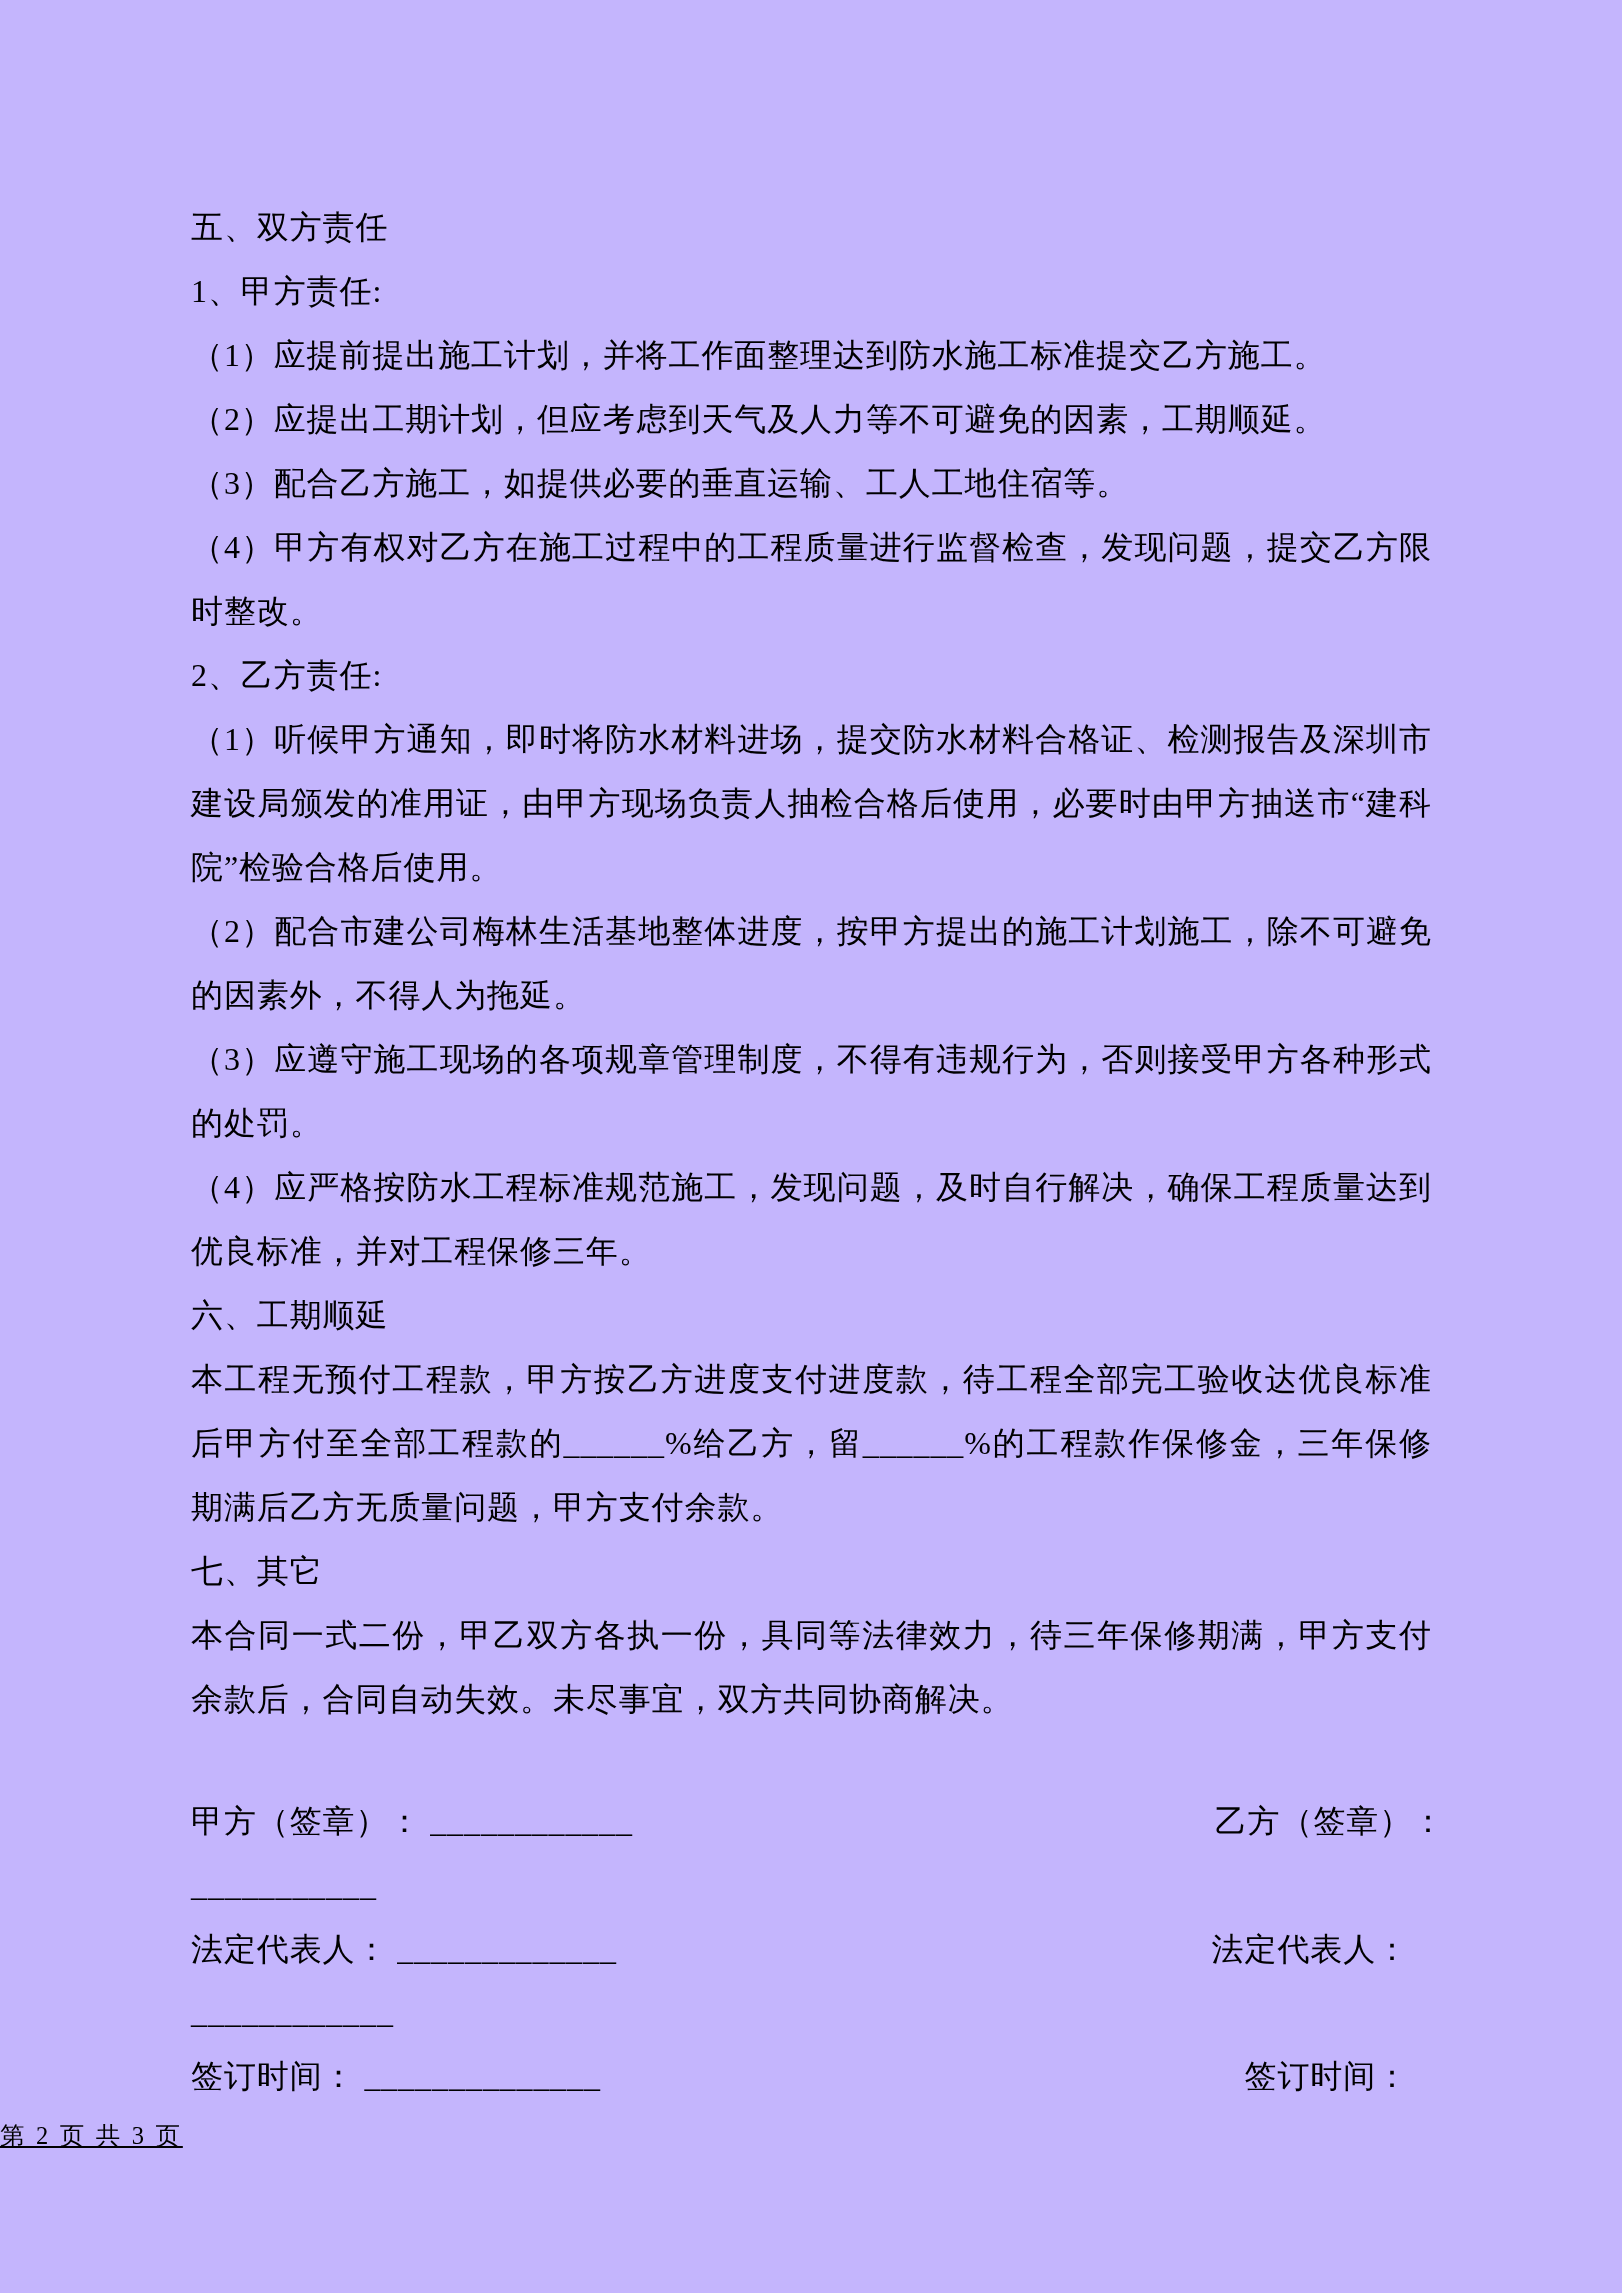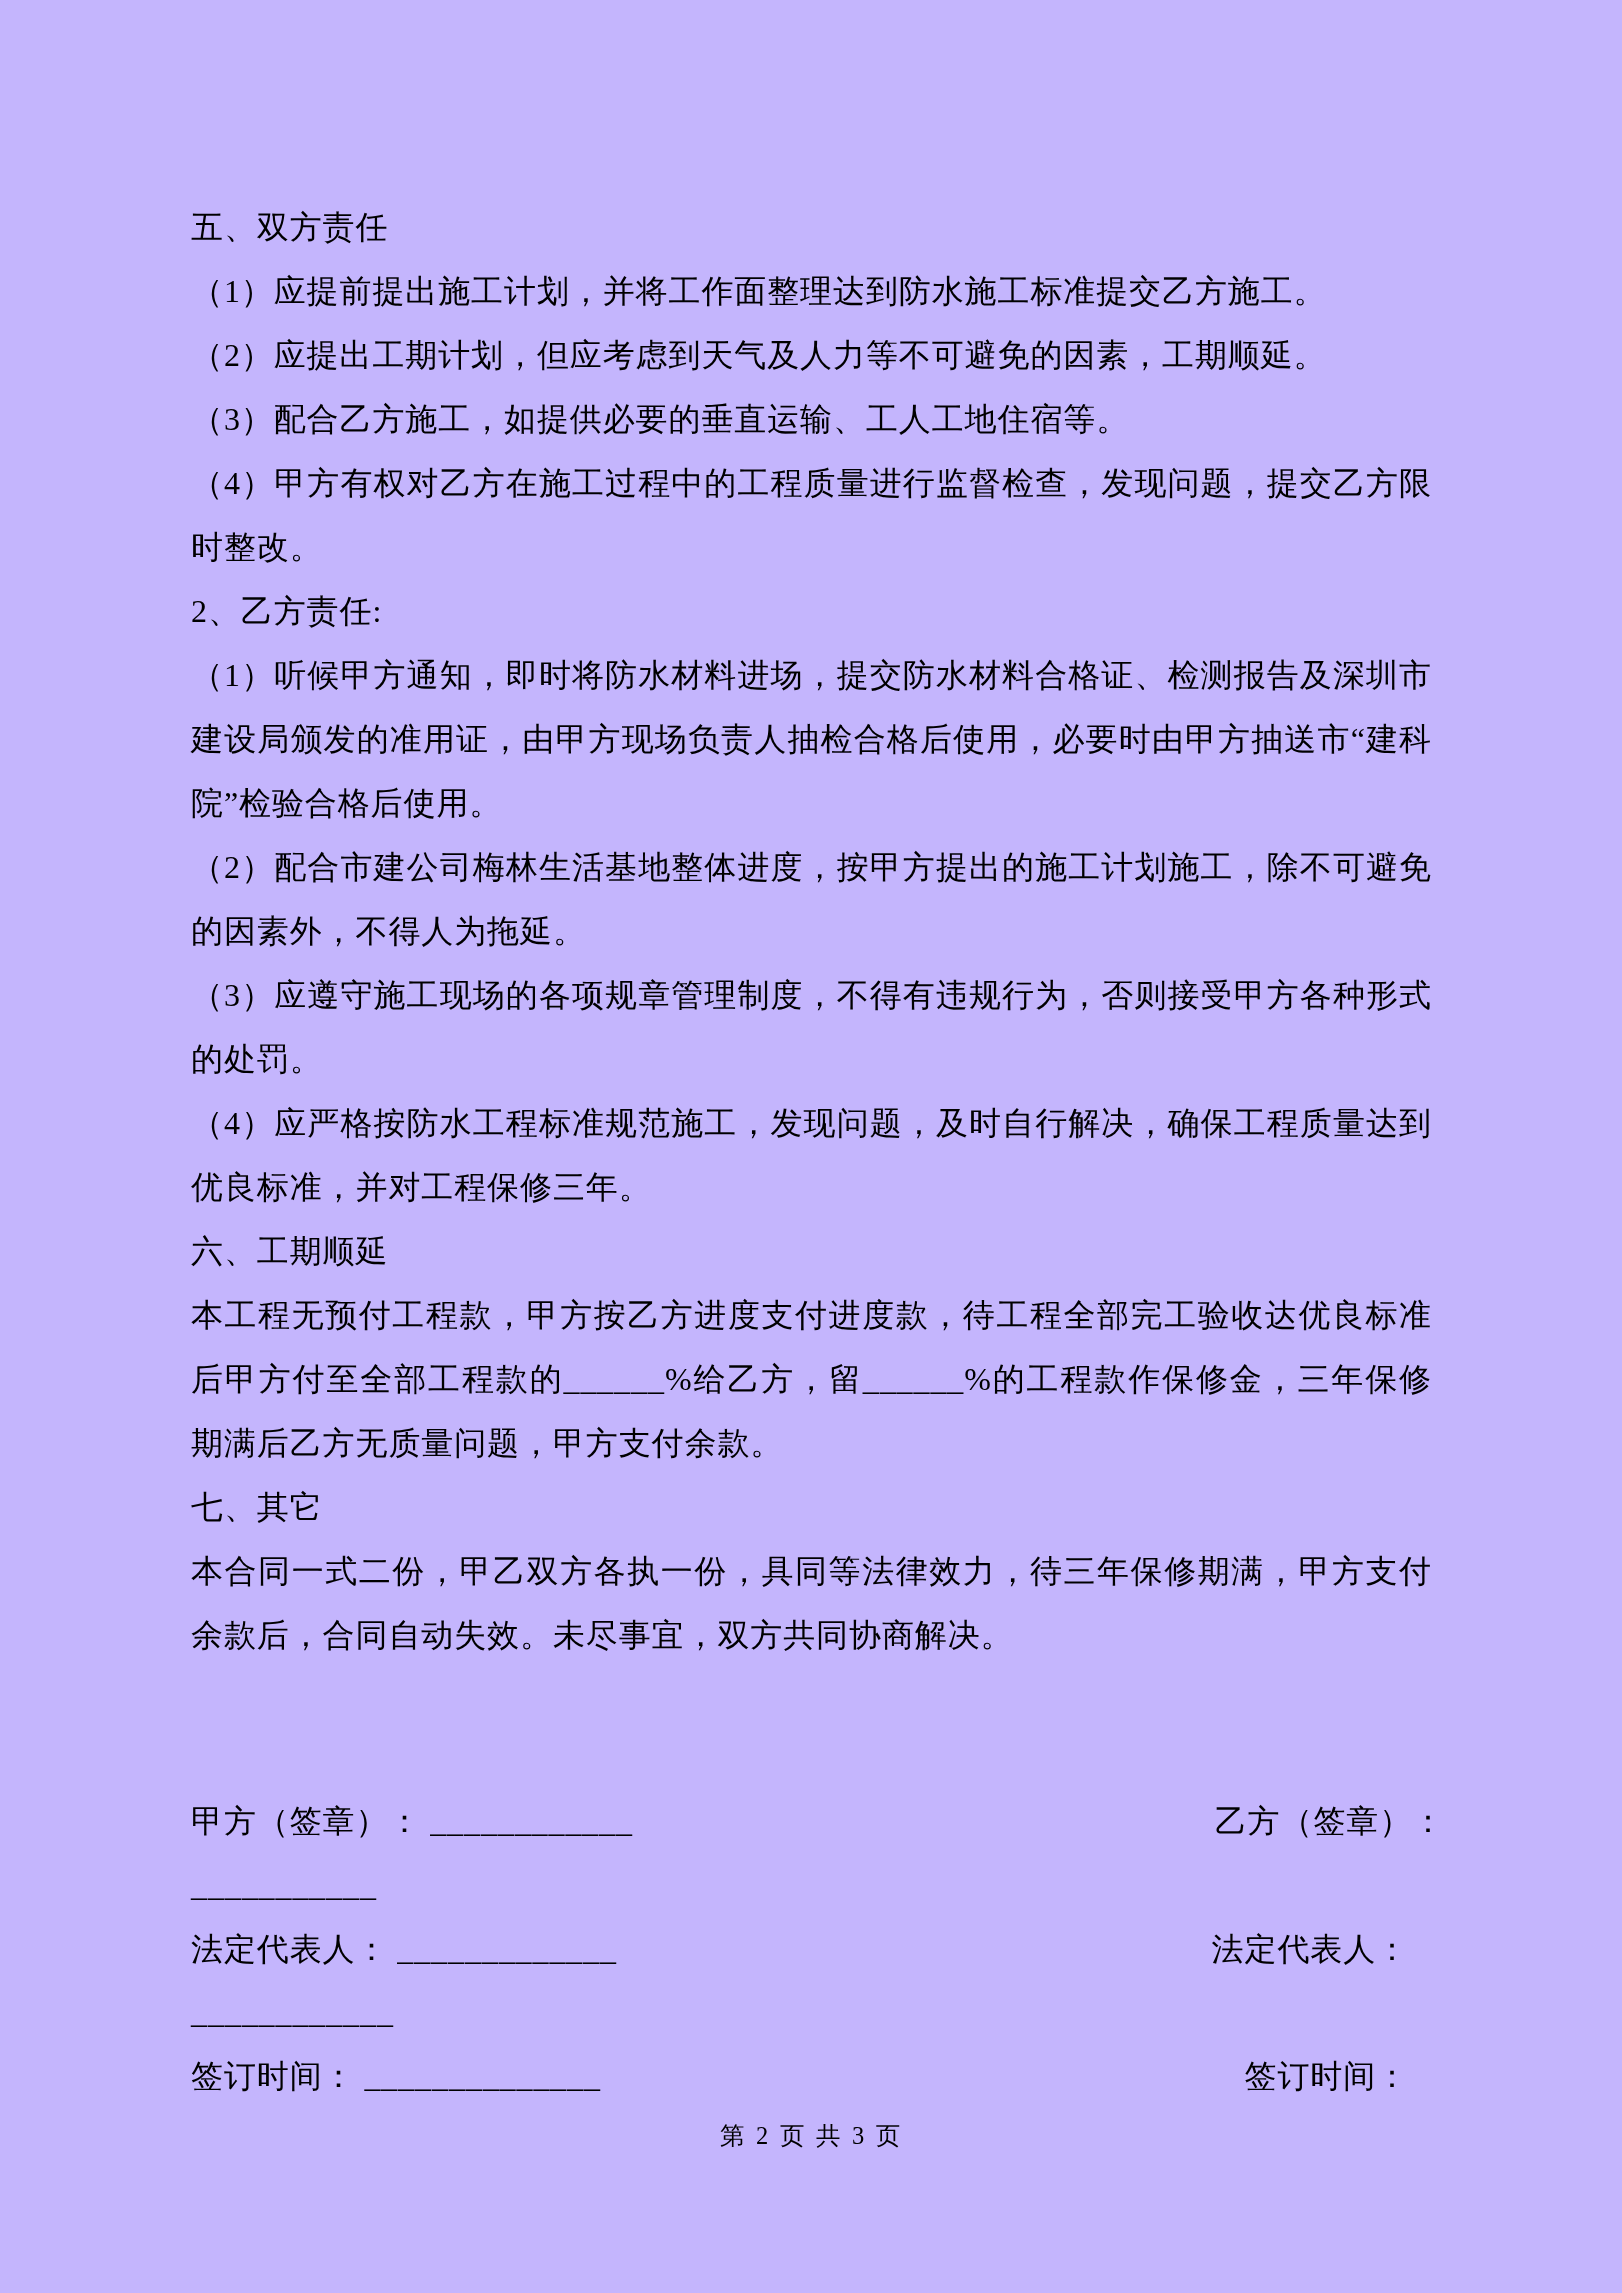--- a/index.html
+++ b/index.html
@@ -40,33 +40,35 @@
   .sig-r3 { top: 1917px; }
   .sig-r4 { top: 1980px; }
   .sig-r5 { top: 2044px; text-align: right; }
   .sig-left  { position: absolute; left: 191px; white-space: pre; }
   .sig-right { position: absolute; right: 214px; white-space: pre; }
   .footer {
     position: absolute;
     left: 0;
     top: 2118px;
     width: 100%;
-    text-align: center;
+    text-align: left;
     font-size: 24.5px;
     line-height: 36px;
     letter-spacing: 2.7px;
+    text-decoration: underline;
   }
 </style>
 </head>
 <body>
 
 <div class="page">
 
   <div class="content">
     <p>五、双方责任</p>
+    <p>1、甲方责任:</p>
     <p>（1）应提前提出施工计划，并将工作面整理达到防水施工标准提交乙方施工。</p>
     <p>（2）应提出工期计划，但应考虑到天气及人力等不可避免的因素，工期顺延。</p>
     <p>（3）配合乙方施工，如提供必要的垂直运输、工人工地住宿等。</p>
     <p>（4）甲方有权对乙方在施工过程中的工程质量进行监督检查，发现问题，提交乙方限时整改。</p>
     <p>2、乙方责任:</p>
     <p>（1）听候甲方通知，即时将防水材料进场，提交防水材料合格证、检测报告及深圳市建设局颁发的准用证，由甲方现场负责人抽检合格后使用，必要时由甲方抽送市“建科院”检验合格后使用。</p>
     <p>（2）配合市建公司梅林生活基地整体进度，按甲方提出的施工计划施工，除不可避免的因素外，不得人为拖延。</p>
     <p>（3）应遵守施工现场的各项规章管理制度，不得有违规行为，否则接受甲方各种形式的处罚。</p>
     <p>（4）应严格按防水工程标准规范施工，发现问题，及时自行解决，确保工程质量达到优良标准，并对工程保修三年。</p>
     <p>六、工期顺延</p>

